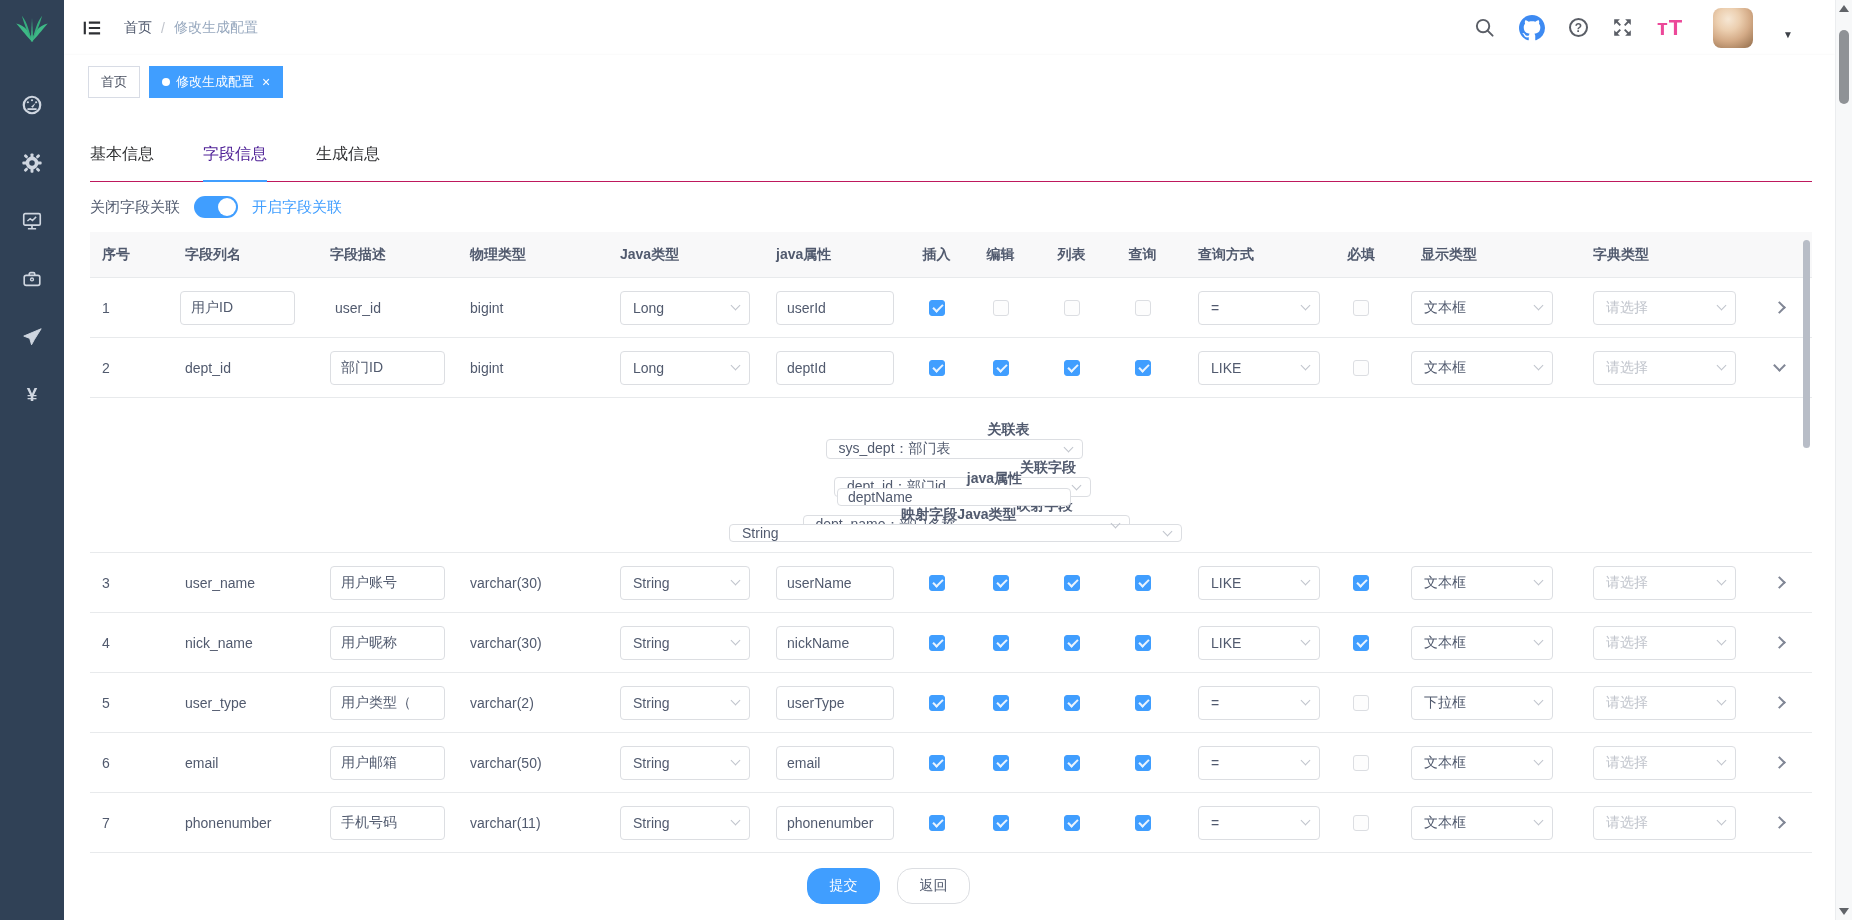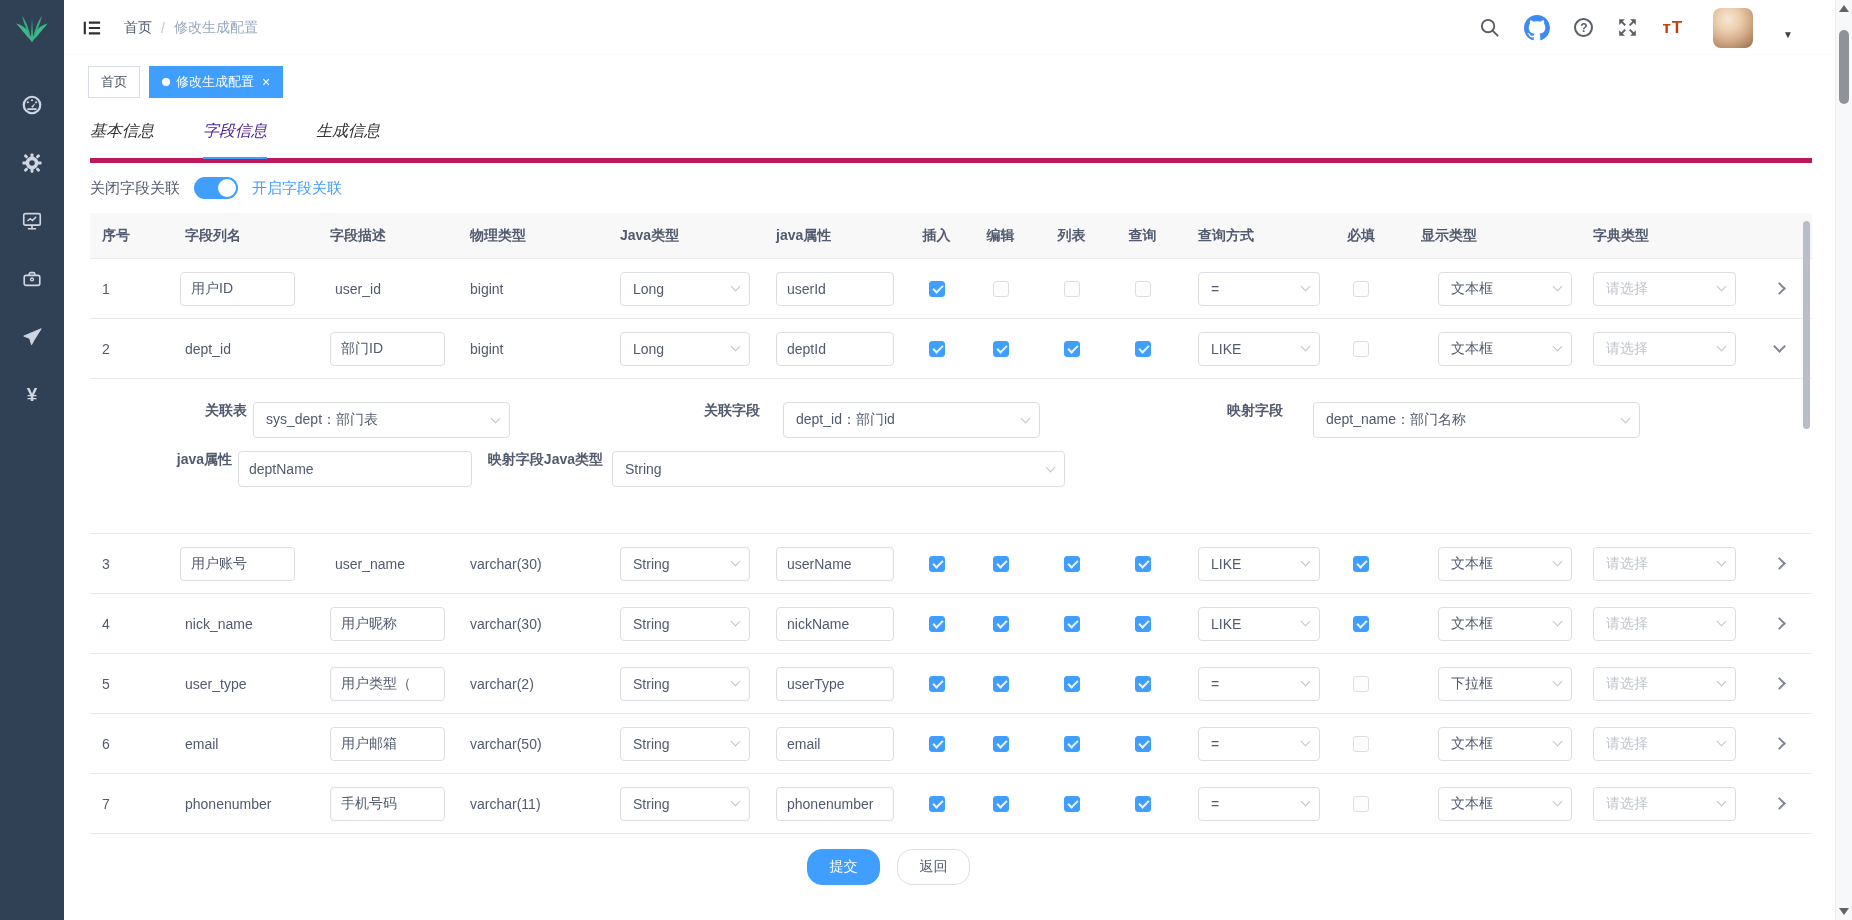--- a/index.html
+++ b/index.html
@@ -19,40 +19,40 @@
     display:flex; align-items:center; }
   .hamburger { margin-left:18px; cursor:pointer; display:flex; align-items:center; }
   .breadcrumb { margin-left:22px; font-size:14px; display:flex; align-items:center; gap:9px; }
   .bc-root { color:#515a6e; cursor:pointer; }
   .bc-sep  { color:#c0c4cc; }
   .bc-cur  { color:#97a8be; }
   .nav-right { position:absolute; right:42px; top:0; height:55px; display:flex; align-items:center; gap:24px; }
   .nav-icon { display:flex; align-items:center; justify-content:center; cursor:pointer; }
   .q-circle { width:19px; height:19px; border:2px solid #5a5e66; border-radius:50%;
     display:flex; align-items:center; justify-content:center; font-size:12px; font-weight:bold; color:#5a5e66; }
-  .tt { font-size:17px; color:#c2410c; font-weight:600; letter-spacing:1px; }
+  .tt { font-size:22px; color:#ec4899; font-weight:600; letter-spacing:1px; }
   .avatar { width:40px; height:40px; border-radius:8px; margin-left:6px; cursor:pointer;
     background:
       radial-gradient(circle at 38% 28%, #f6e7d4 0%, #eccfb0 30%, #d4ab87 58%, #a9825f 85%, #8d6a4c 100%); }
   .caret { font-size:10px; color:#3c4047; margin-left:6px; margin-top:14px; cursor:pointer; }
 
   
   .tagsbar { position:absolute; left:64px; top:55px; right:17px; height:54px; background:#fff;
     display:flex; align-items:center; padding-left:24px; gap:9px;
     box-shadow:0 1px 3px rgba(0,21,41,.10); }
   .tag { height:32px; display:flex; align-items:center; padding:0 12px; font-size:13px;
     border:1px solid #d8dce5; background:#fff; color:#495060; cursor:pointer; }
   .tag.active { background:#409eff; border-color:#409eff; color:#fff; }
   .tag-dot { width:8px; height:8px; border-radius:50%; background:#fff; margin-right:6px; }
   .tag-close { margin-left:8px; font-size:14px; line-height:1; cursor:pointer; }
 
   
   .main { position:absolute; left:64px; top:109px; right:17px; bottom:0; background:#fff; padding:0 0 0 26px; }
 
-  .tabs { margin-top:12px; width:1722px; border-bottom:5px solid #be185d; display:flex;font-style:italic; }
+  .tabs { margin-top:35px; width:1722px; border-bottom:1px solid #be185d; display:flex; }
   .tab { font-size:16px; color:#303133; padding-bottom:15px; margin-right:49px; cursor:pointer; }
   .tab.active { color:#4c1d95; border-bottom:2px solid #409eff; margin-bottom:-1px; }
 
   .toggle-row { margin-top:14px; display:flex; align-items:center; }
   .toggle-label { font-size:15px; color:#515a6e; }
   .switch { width:44px; height:22px; border-radius:11px; background:#409eff; position:relative; margin:0 14px; cursor:pointer; }
   .switch .knob { position:absolute; right:2px; top:2px; width:18px; height:18px; border-radius:50%; background:#fff; }
   .toggle-link { font-size:15px; color:#409eff; }
 
   
@@ -70,34 +70,34 @@
   .tin { height:34px; border:1px solid #dcdee2; border-radius:4px; padding:0 10px; font-size:14px;
     color:#515a6e; background:#fff; outline:none;
     font-family:"Liberation Sans","DejaVu Sans",sans-serif; }
   .sel { height:34px; border:1px solid #dcdee2; border-radius:4px; background:#fff; cursor:pointer;
     display:flex; align-items:center; justify-content:space-between; padding:0 10px 0 12px; }
   .sv { font-size:14px; color:#515a6e; white-space:nowrap; overflow:hidden; }
   .sv.ph { color:#c0c4cc; }
   .chev { width:7px; height:7px; border-right:1.5px solid #c0c4cc; border-bottom:1.5px solid #c0c4cc;
     transform:rotate(45deg); margin-top:-4px; flex:none; margin-left:6px; }
   .w115{width:115px} .w118{width:118px} .w122{width:122px} .w130{width:130px} .w142{width:142px} .w143{width:143px}
-  .ml10{margin-left:10px} .ml14{margin-left:14px} .ml20{margin-left:20px} .ml21{margin-left:21px} .ml29{margin-left:46px}
+  .ml10{margin-left:10px} .ml14{margin-left:14px} .ml20{margin-left:20px} .ml21{margin-left:21px} .ml29{margin-left:19px}
 
   .cb { width:16px; height:16px; border:1px solid #dcdee2; border-radius:3px; background:#fdfdfd; cursor:pointer; position:relative; }
   .cb.on { background:#409eff; border-color:#409eff; }
   .cb.on::after { content:''; position:absolute; left:5px; top:1.5px; width:4px; height:8px;
     border-right:2px solid #eaf4ff; border-bottom:2px solid #eaf4ff; transform:rotate(45deg); }
 
   .exp { width:9px; height:9px; border-top:2px solid #808695; border-right:2px solid #808695;
     transform:rotate(45deg); cursor:pointer; }
   .exp.down { transform:rotate(135deg); margin-top:-4px; }
 
   
   .expand-panel { border-bottom:1px solid #e8eaec; padding:10px 0 46px; }
-  .ep-row { display:flex; height:36px; margin-top:13px; }
+  .ep-row { display:flex; align-items:center; height:36px; margin-top:13px;flex-direction:column; }
   .epl { font-size:14px; font-weight:bold; color:#515a6e; text-align:right; }
   .ep1l{width:157px} .ep1s{margin-left:6px;width:257px;height:36px}
   .ep2l{margin-left:193px;width:57px} .ep2s{margin-left:23px;width:257px;height:36px}
   .ep3l{margin-left:187px;width:56px} .ep3s{margin-left:30px;width:327px;height:36px}
   .ep4l{width:142px} .ep4i{margin-left:6px;width:234px;height:36px}
   .ep5l{margin-left:15px;width:116px} .ep5s{margin-left:9px;width:453px;height:36px}
 
   
   .inner-thumb { position:absolute; right:2px; top:8px; width:7px; height:208px; border-radius:4px;
     background:#b8bdc7; cursor:pointer; }
@@ -411,24 +411,24 @@
         <span class="epl ep5l">映射字段Java类型</span>
         <div class="sel ep5s">
             <span class="sv">String</span>
             <i class="chev"></i>
           </div>
       </div>
     </div>
 
     <div class="grid trow">
       <div class="cell pl12">3</div>
+      <div class="cell pl15">user_name</div>
       <div class="cell">
           <input class="tin w115 ml10" value="用户账号" style="">
         </div>
-      <div class="cell pl15">user_name</div>
       <div class="cell pl15">varchar(30)</div>
       <div class="cell">
           <div class="sel w130 ml10">
             <span class="sv">String</span>
             <i class="chev"></i>
           </div>
         </div>
       <div class="cell">
           <input class="tin w118 ml14" value="userName" style="">
         </div>

